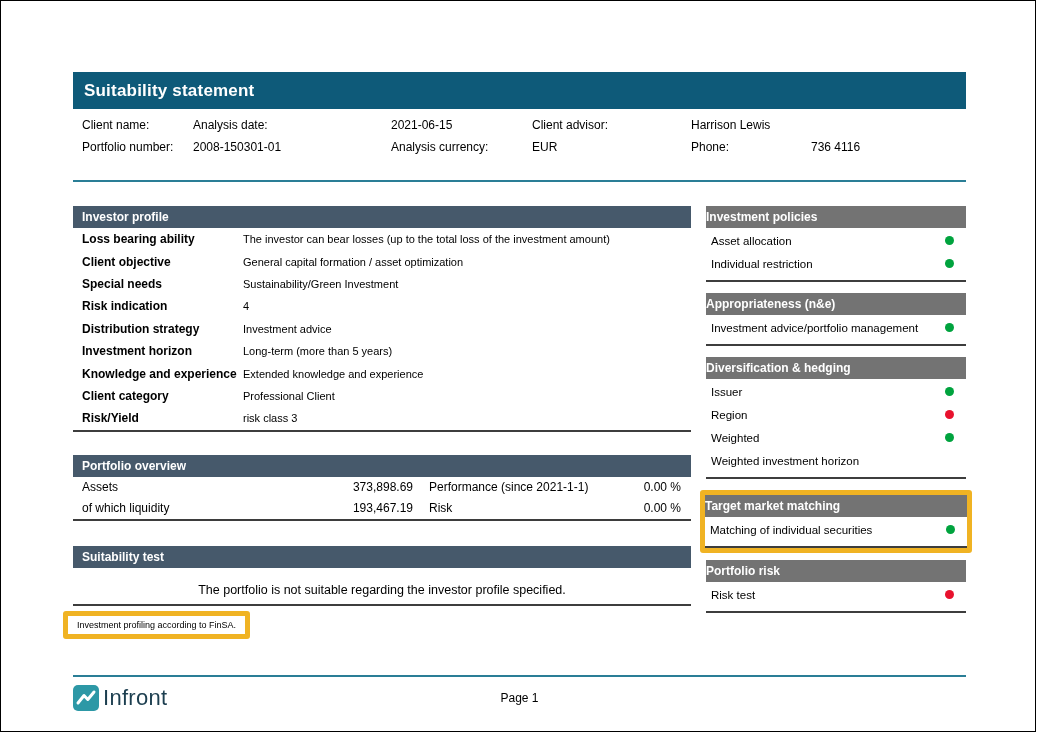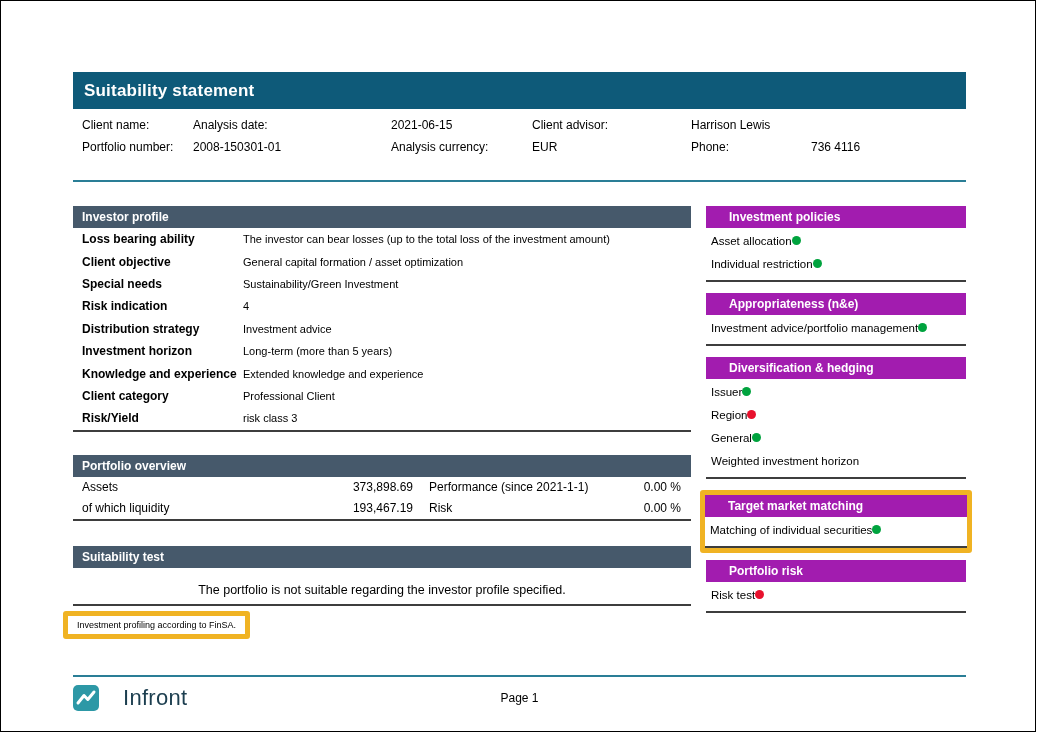--- a/index.html
+++ b/index.html
@@ -33,33 +33,33 @@
   .po-label2{padding-left:16px}
 
   .st{margin-top:25px}
   .st-body{height:38px;line-height:44px;text-align:center;font-size:12.5px}
 
   .footnote-box{display:inline-block;margin:5px 0 0 -10px;border:5px solid #f0b323;border-radius:3px;
     padding:4px 9px;font-size:9px;background:#fff;white-space:nowrap}
 
   .panel{margin-top:11px}
   .panel.first{margin-top:0}
-  .panel-header{height:22px;line-height:22px;background:#a21caf;color:#fff;font-size:12px;font-weight:bold;padding-left:23px}
+  .panel-header{height:22px;line-height:22px;background:#737373;color:#fff;font-size:12px;font-weight:bold;padding-left:0}
   .panel-body{padding:1px 0 5px;border-bottom:2px solid #3d3d3d;background:#fff}
-  .p-row{display:flex;align-items:center;height:23px;padding:0 12px 0 5px;font-size:11.5px}
+  .p-row{display:flex;justify-content:space-between;align-items:center;height:23px;padding:0 12px 0 5px;font-size:11.5px}
   .dot{width:9px;height:9px;border-radius:50%;flex:none}
   .dot[data-status="green"]{background:#00a33e}
   .dot[data-status="red"]{background:#e8112d}
   .dot[data-status="none"]{visibility:hidden}
 
   .highlight-wrap{margin:11px -6px 0 -6px;border:5px solid #f0b323;border-radius:3px}
   .highlight-wrap .panel{margin-top:0}
   .pr{margin-top:7px}
 
-  .footer-logo{position:absolute;left:72px;top:684px;display:flex;align-items:center;gap:24px}
+  .footer-logo{position:absolute;left:72px;top:684px;display:flex;align-items:center;gap:4px}
   .brand{font-size:22px;color:#1c3e4f;font-weight:500;letter-spacing:.3px}
   .page-num{position:absolute;left:72px;top:690px;width:893px;text-align:center;font-size:12px;color:#000}
 </style>
 </head>
 <body>
 
 <div class="page">
 
   <div class="title-bar">Suitability statement</div>
 
@@ -187,21 +187,21 @@
       <div class="panel-body">
         <div class="p-row">
           <span>Issuer</span>
           <span class="dot" data-status="green"></span>
         </div>
         <div class="p-row">
           <span>Region</span>
           <span class="dot" data-status="red"></span>
         </div>
         <div class="p-row">
-          <span>General</span>
+          <span>Weighted</span>
           <span class="dot" data-status="green"></span>
         </div>
         <div class="p-row">
           <span>Weighted investment horizon</span>
           <span class="dot" data-status="none"></span>
         </div>
       </div>
     </section>
 
     <div class="highlight-wrap">

